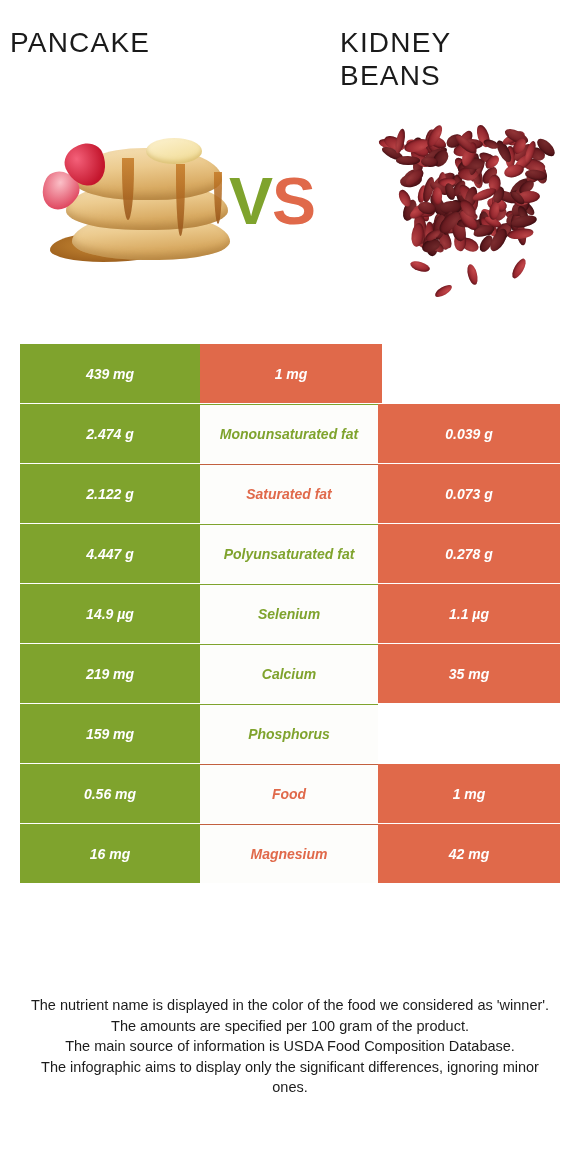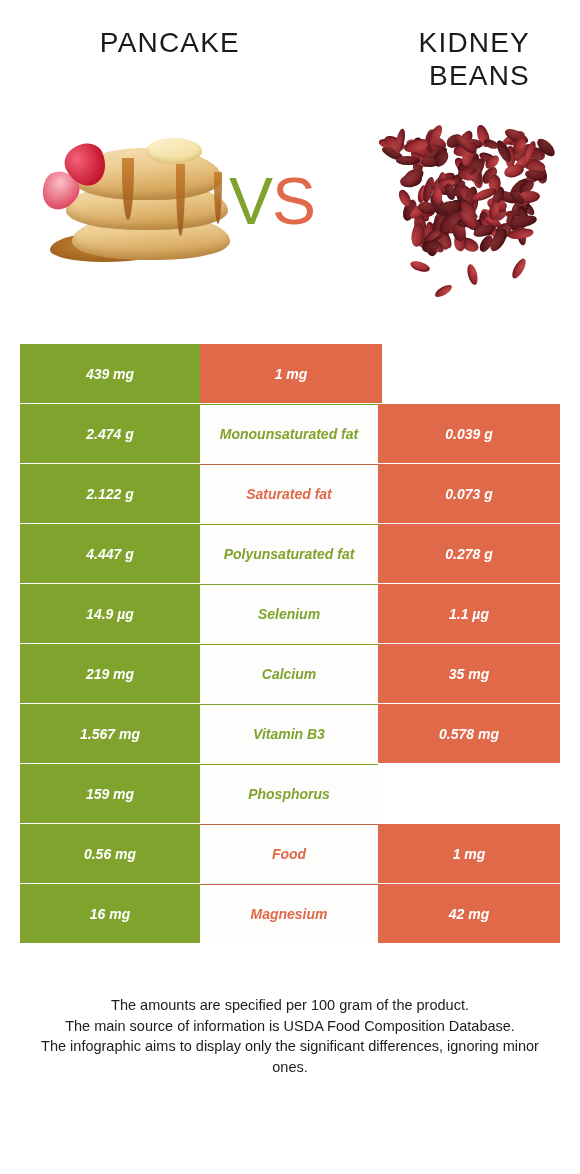--- a/index.html
+++ b/index.html
@@ -22,21 +22,21 @@
     height: 330px;
     width: 580px;
   }
   .titles {
     display: flex;
     align-items: flex-start;
     padding-top: 26px;
   }
   .title-block {
     width: 230px;
-    text-align: right;
+    text-align: left;
   }
   .title-left  { margin-left: 10px; }
   .title-right { margin-left: 100px; width: 190px; }
 
   .food-title {
     font-family: "Liberation Sans", sans-serif;
     font-size: 28px;
     font-weight: 300;
     letter-spacing: 1.2px;
     text-transform: uppercase;
@@ -44,21 +44,21 @@
     line-height: 1.18;
     margin: 0;
   }
 
   
   .vs {
     position: absolute;
     left: 229px;
     top: 168px;
     font-size: 66px;
-    font-weight: 400;
+    font-weight: 700;
     letter-spacing: -1px;
     line-height: 1;
     font-family: "Liberation Sans", sans-serif;
   }
   .vs .v { color: #7FA32D; }
   .vs .s { color: #E0694A; }
 
   
   .food-art {
     position: absolute;
@@ -406,37 +406,33 @@
       <div class="cell cell-left">14.9 µg</div>
       <div class="cell cell-mid sep-green win-green">Selenium</div>
       <div class="cell cell-right">1.1 µg</div>
     </div>
     <div class="row">
       <div class="cell cell-left">219 mg</div>
       <div class="cell cell-mid sep-green win-green">Calcium</div>
       <div class="cell cell-right">35 mg</div>
     </div>
     <div class="row">
-      <div class="cell cell-left">1.567 mg</div>
-      <div class="cell cell-mid sep-green win-green">Vitamin B3</div>
-      <div class="cell cell-right">0.578 mg</div>
-    </div>
-    <div class="row">
       <div class="cell cell-left">159 mg</div>
       <div class="cell cell-mid sep-green win-green">Phosphorus</div>
     </div>
     <div class="row">
       <div class="cell cell-left">0.56 mg</div>
       <div class="cell cell-mid sep-orange win-orange">Food</div>
       <div class="cell cell-right">1 mg</div>
     </div>
     <div class="row">
       <div class="cell cell-left">16 mg</div>
       <div class="cell cell-mid sep-orange win-orange">Magnesium</div>
       <div class="cell cell-right">42 mg</div>
     </div>
   </div>
 
 <div class="footer">
+    <p>The nutrient name is displayed in the color of the food we considered as 'winner'.</p>
     <p>The amounts are specified per 100 gram of the product.</p>
     <p>The main source of information is USDA Food Composition Database.</p>
     <p>The infographic aims to display only the significant differences, ignoring minor ones.</p>
   </div>
 
 </body></html>

